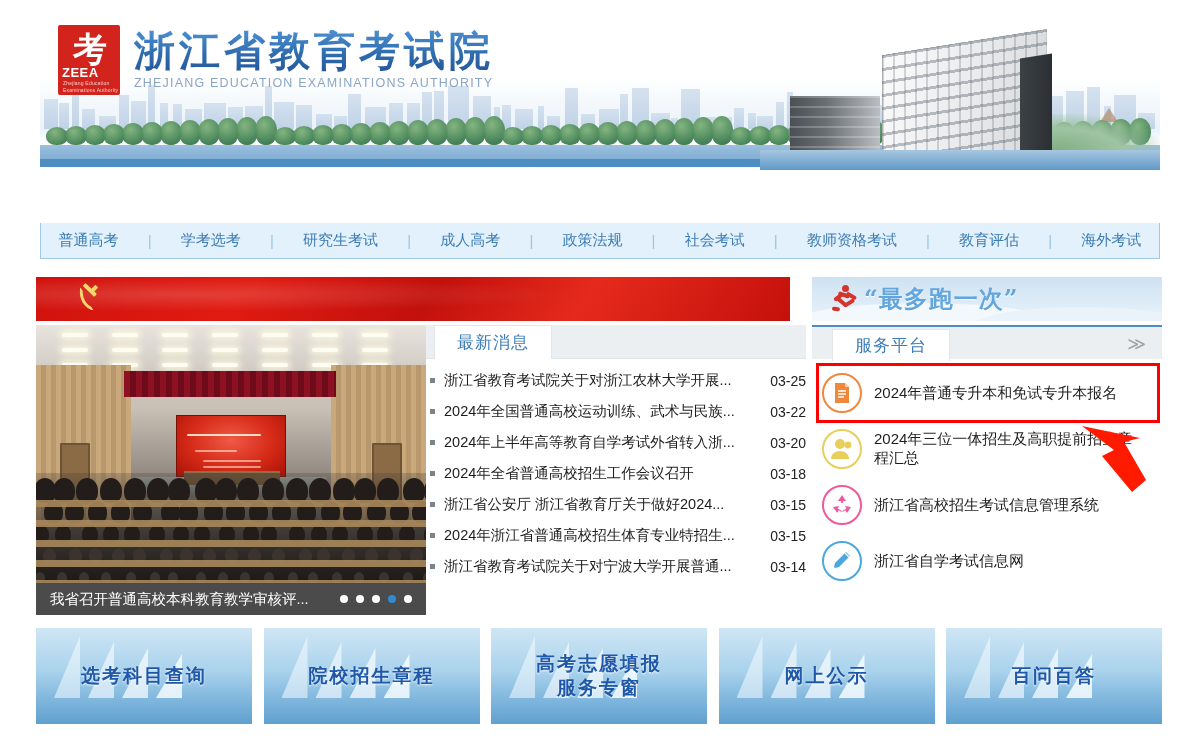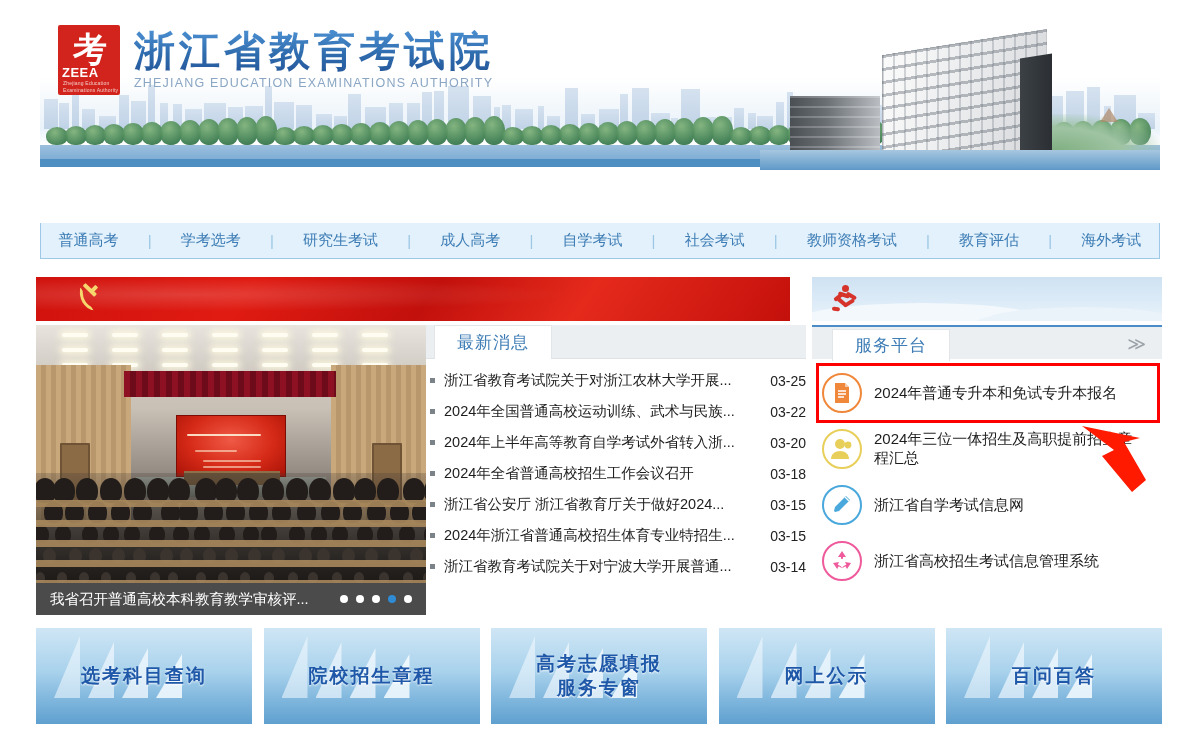--- a/index.html
+++ b/index.html
@@ -505,21 +505,21 @@
 
   <div class="subnav" id="subnav">
       <a href="#">普通高考</a>
       <span class="sep">|</span>
       <a href="#">学考选考</a>
       <span class="sep">|</span>
       <a href="#">研究生考试</a>
       <span class="sep">|</span>
       <a href="#">成人高考</a>
       <span class="sep">|</span>
-      <a href="#">自学考试</a>
+      <a href="#">政策法规</a>
       <span class="sep">|</span>
       <a href="#">社会考试</a>
       <span class="sep">|</span>
       <a href="#">教师资格考试</a>
       <span class="sep">|</span>
       <a href="#">教育评估</a>
       <span class="sep">|</span>
       <a href="#">海外考试</a>
     </div>
 
@@ -729,20 +729,21 @@
         <div class="hill2"></div>
       <div class="runner">
         <i style="left:12px;top:0;width:7px;height:7px;border-radius:50%"></i>
         <i style="left:8px;top:8px;width:12px;height:4px;transform:rotate(18deg)"></i>
         <i style="left:3px;top:10px;width:11px;height:3.5px;transform:rotate(-38deg)"></i>
         <i style="left:16px;top:9px;width:11px;height:3.5px;transform:rotate(30deg)"></i>
         <i style="left:6px;top:15px;width:12px;height:3.5px;transform:rotate(40deg)"></i>
         <i style="left:13px;top:16px;width:12px;height:3.5px;transform:rotate(-32deg)"></i>
         <i style="left:2px;top:22px;width:8px;height:3.5px;transform:rotate(8deg)"></i>
       </div>
+      <div class="runtext">“最多跑一次”</div>
     </div>
     <div class="svcbar">
       <div class="svctab">服务平台</div>
       <div class="svcmore">≫</div>
     </div>
     <div class="svclist" id="svclist">
         <div class="svcitem">
           <div class="svcicon" style="border-color: rgb(240, 136, 60);">
             <svg width="22" height="22" viewBox="0 0 22 22">
               <path d="M4 1h10l4 4v16H4z" fill="#f0883c"></path>
@@ -758,41 +759,41 @@
           <div class="svcicon" style="border-color: rgb(232, 207, 90);">
             <svg width="24" height="22" viewBox="0 0 24 22">
               <circle cx="10" cy="6" r="5" fill="#e8cf5a"></circle>
               <path d="M1 21c0-5 4-8 9-8s9 3 9 8z" fill="#e8cf5a"></path>
               <circle cx="18" cy="7" r="3.4" fill="#e8cf5a"></circle>
             </svg>
           </div>
           <div class="svclabel" style="max-width: 262px;">2024年三位一体招生及高职提前招生章程汇总</div>
         </div>
         <div class="svcitem">
-          <div class="svcicon" style="border-color: rgb(74, 168, 221);">
-            <svg width="22" height="22" viewBox="0 0 22 22">
-              <path d="M3 17l1-4L15 2l4 4L8 17l-4 1z" fill="#4aa8dd"></path>
-              <path d="M14 3l4 4" stroke="#fff" stroke-width="1.2"></path>
-            </svg>
-          </div>
-          <div class="svclabel" style="max-width: 262px;">浙江省自学考试信息网</div>
-        </div>
-        <div class="svcitem">
           <div class="svcicon" style="border-color: rgb(238, 90, 155);">
             <svg width="24" height="24" viewBox="0 0 24 24">
               <g fill="#ee5a9b">
                 <path d="M12 2l4 6h-3v4h-2V8H8z"></path>
                 <path d="M21 14l-4 6-1.6-2.7-3.4 2 1-1.8 3.4-2L14.8 13z"></path>
                 <path d="M3 14l4.2 6 1.5-2.7 3.4 2-1-1.8-3.4-2L9.2 13z"></path>
               </g>
               <circle cx="12" cy="13" r="3.2" fill="#fff"></circle>
             </svg>
           </div>
           <div class="svclabel" style="max-width: 262px;">浙江省高校招生考试信息管理系统</div>
         </div>
+        <div class="svcitem">
+          <div class="svcicon" style="border-color: rgb(74, 168, 221);">
+            <svg width="22" height="22" viewBox="0 0 22 22">
+              <path d="M3 17l1-4L15 2l4 4L8 17l-4 1z" fill="#4aa8dd"></path>
+              <path d="M14 3l4 4" stroke="#fff" stroke-width="1.2"></path>
+            </svg>
+          </div>
+          <div class="svclabel" style="max-width: 262px;">浙江省自学考试信息网</div>
+        </div>
       </div>
   </div>
 
   <div class="redbox"></div>
   <svg class="redarrow" width="86" height="76" viewBox="0 0 86 76">
     <polygon points="2,6 34,30 22,36 52,72 66,60 44,22 60,18" fill="#ff1a00"></polygon>
   </svg>
 
   <div class="quicklinks" id="quicklinks">
       <div class="ql">

